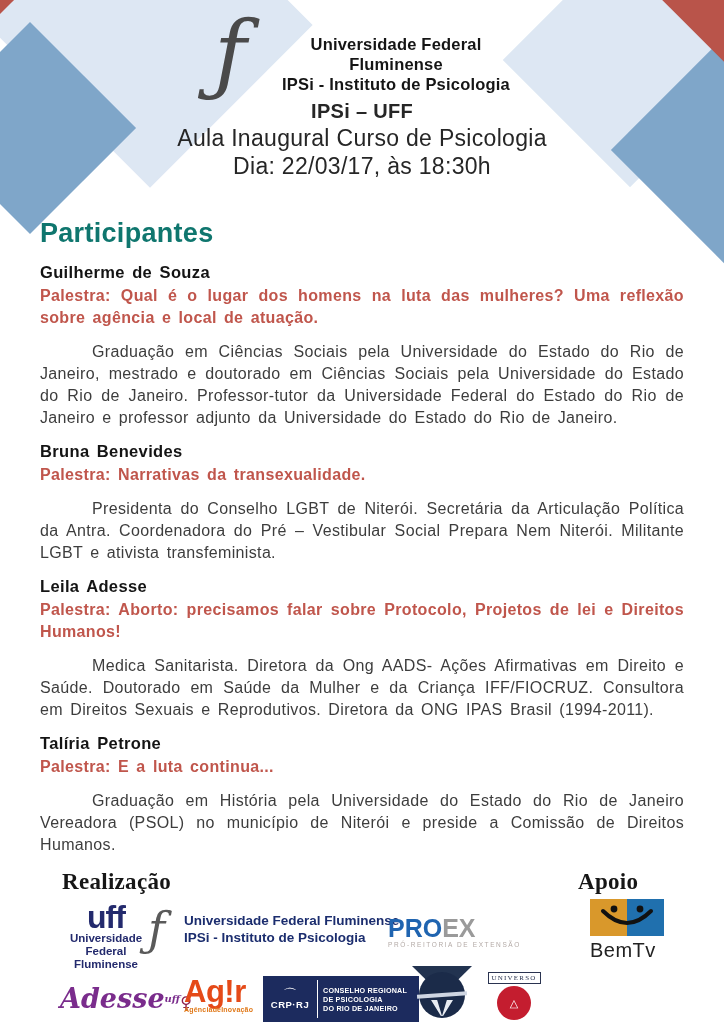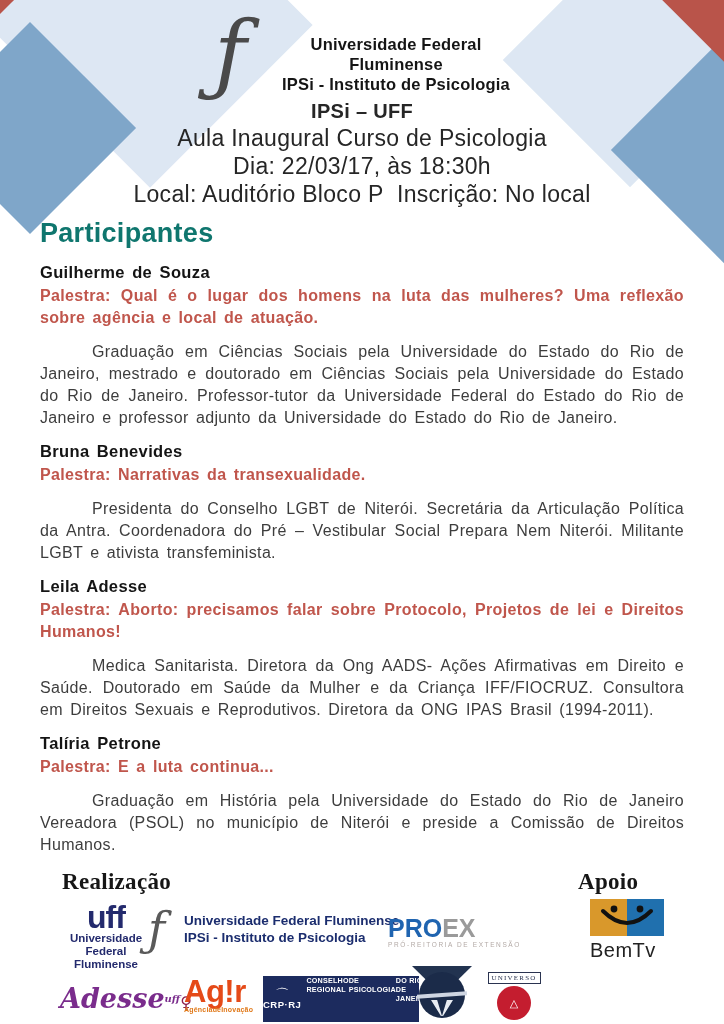--- a/index.html
+++ b/index.html
@@ -74,21 +74,21 @@
   .mulher .sup{font-size:10px;font-weight:bold;color:#7a2c8c;vertical-align:super;}
   .mulher .sym{font-family:"DejaVu Sans",sans-serif;font-style:normal;font-size:16px;color:#8c1f4f;}
   .agir{position:absolute;left:184px;top:977px;z-index:1;text-align:left;}
   .agir .word{font-size:31px;font-weight:700;color:#e54a18;line-height:29px;letter-spacing:-.5px;}
   .agir .sub{font-size:7px;font-weight:bold;color:#e07818;letter-spacing:.2px;}
   .crp{position:absolute;left:263px;top:976px;z-index:1;display:flex;align-items:stretch;width:156px;height:46px;background:#1c2b5e;}
   .crp .left{width:54px;display:flex;flex-direction:column;align-items:center;justify-content:center;color:#fff;}
   .crp .bird{font-size:14px;line-height:10px;color:#fff;}
   .crp .acr{font-size:9.5px;font-weight:bold;letter-spacing:.5px;}
   .crp .sep{width:1px;background:#ffffff;margin:4px 0;}
-  .crp .right{flex:1;display:flex;flex-direction:row;justify-content:center;padding-left:5px;color:#fff;}
+  .crp .right{flex:1;display:flex;flex-direction:column;justify-content:center;padding-left:5px;color:#fff;}
   .crp .rl{font-size:7.2px;font-weight:bold;line-height:9px;letter-spacing:.2px;}
   .emblem{position:absolute;left:412px;top:966px;width:60px;height:56px;z-index:1;}
   .emblem .wing{position:absolute;top:0;left:0;width:60px;height:13px;background:#223350;clip-path:polygon(0 0,100% 0,78% 100%,22% 100%);}
   .emblem .circ{position:absolute;top:6px;left:7px;width:46px;height:46px;border-radius:50%;background:#1b2b49;}
   .emblem .band{position:absolute;top:27px;left:5px;width:50px;height:4px;background:#cfd6e2;transform:rotate(-4deg);}
   .emblem .vee{position:absolute;top:34px;left:19px;width:22px;height:16px;background:#e8ecf2;clip-path:polygon(0 0,28% 0,50% 100%,72% 0,100% 0,55% 100%,45% 100%);}
   .universo{position:absolute;left:484px;top:966px;width:60px;z-index:1;text-align:center;}
   .universo .cap{display:inline-block;border:1px solid #2a3350;color:#2a3350;font-family:"Liberation Serif",serif;font-size:7px;letter-spacing:1.2px;padding:1px 3px;}
   .universo .circ{width:34px;height:34px;border-radius:50%;background:#c41d2f;margin:2px auto 0;display:flex;align-items:center;justify-content:center;color:#fff;font-size:11px;}
 </style>
@@ -107,21 +107,20 @@
   <div class="hdr-glyph">ƒ</div>
   <div class="hdr-org">
     <div>Universidade Federal Fluminense</div>
     <div>IPSi - Instituto de Psicologia</div>
   </div>
 
   <div class="hdr-title">
     <div class="t1">IPSi – UFF</div>
     <div class="t2">Aula Inaugural Curso de Psicologia</div>
     <div class="t3">Dia: 22/03/17, às 18:30h</div>
-    <div class="t4">Local: Auditório Bloco P&nbsp;&nbsp;Inscrição: No local</div>
   </div>
 
   <div class="sec-title">Participantes</div>
 
   <div class="content">
     <div class="participant">
       <p class="p-name">Guilherme de Souza</p>
       <p class="p-talk">Palestra: Qual é o lugar dos homens na luta das mulheres? Uma reflexão sobre agência e local de atuação.</p>
       <p class="p-bio">Graduação em Ciências Sociais pela Universidade do Estado do Rio de Janeiro, mestrado e doutorado em Ciências Sociais pela Universidade do Estado do Rio de Janeiro. Professor-tutor da Universidade Federal do Estado do Rio de Janeiro e professor adjunto da Universidade do Estado do Rio de Janeiro.</p>
     </div>

